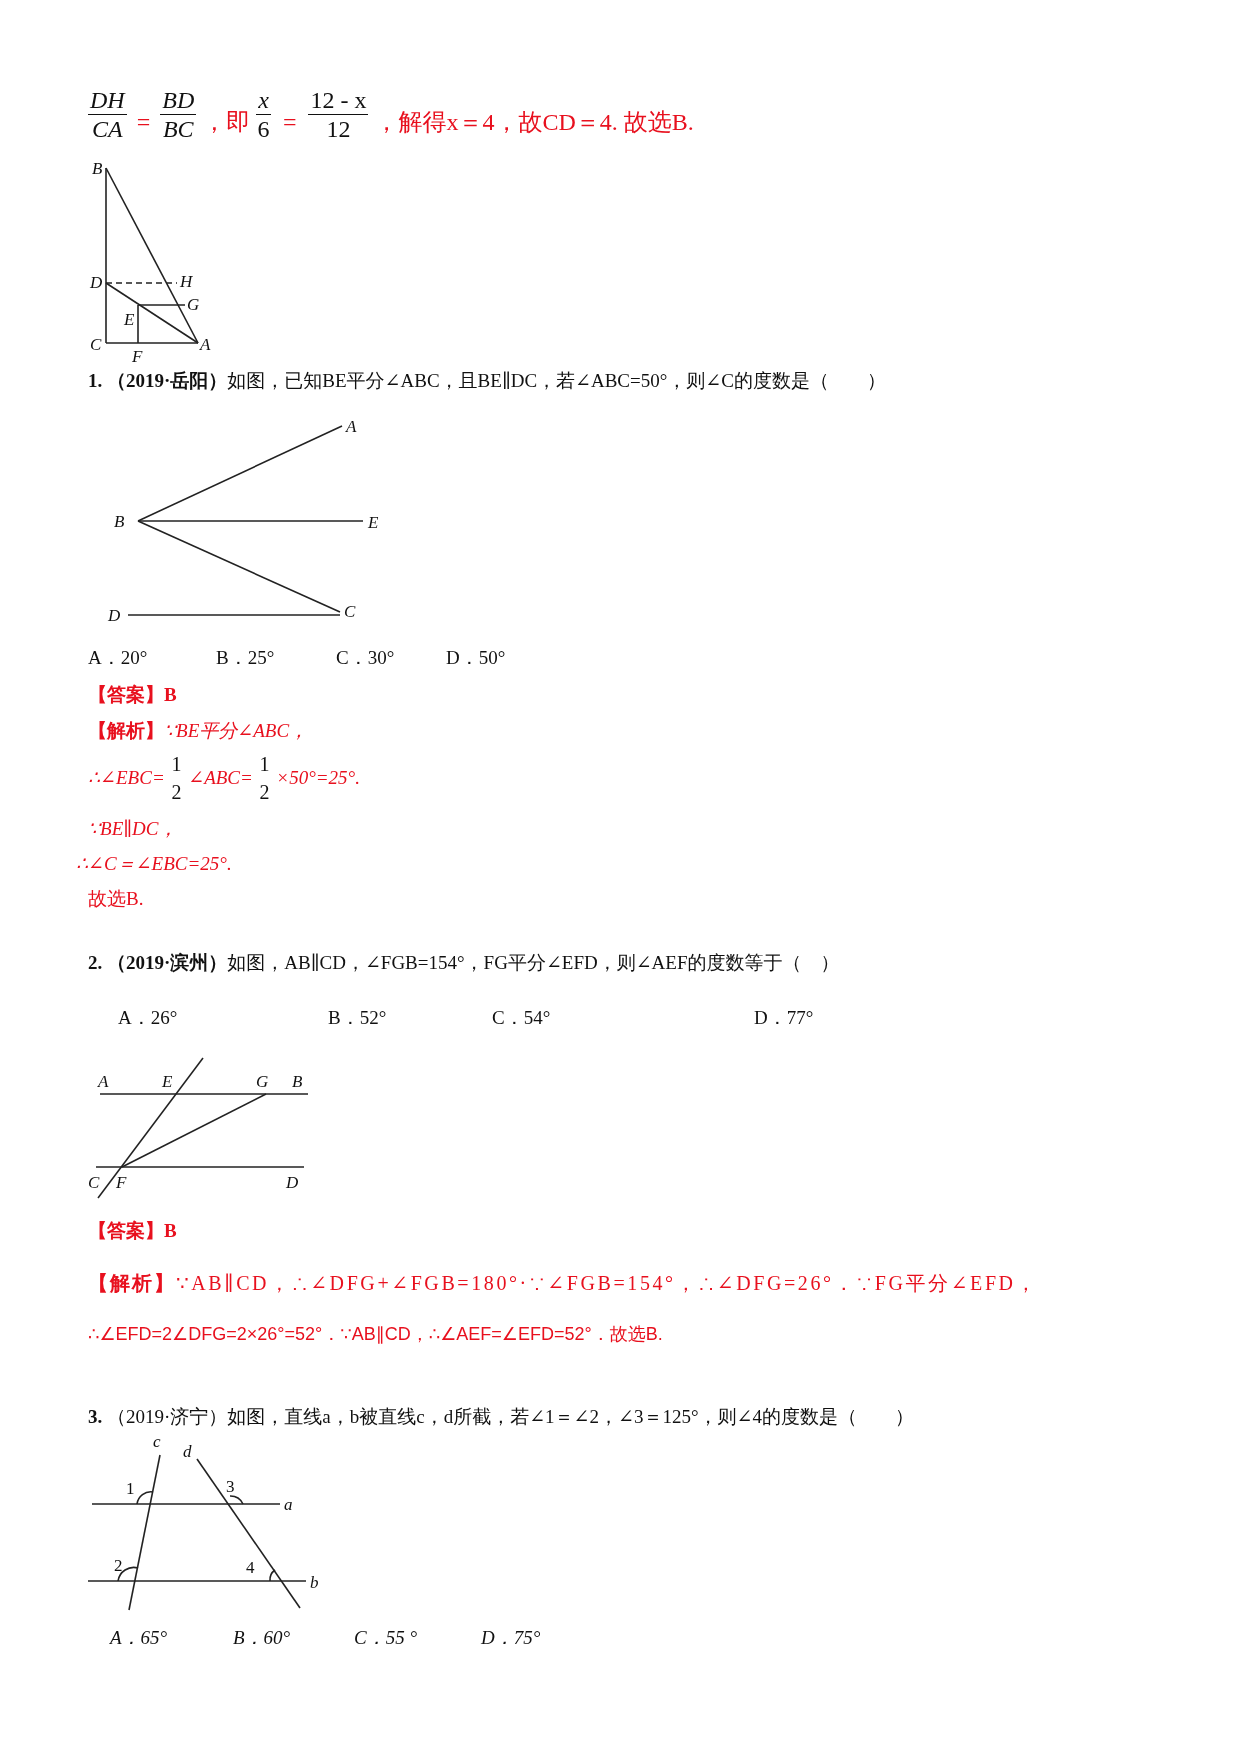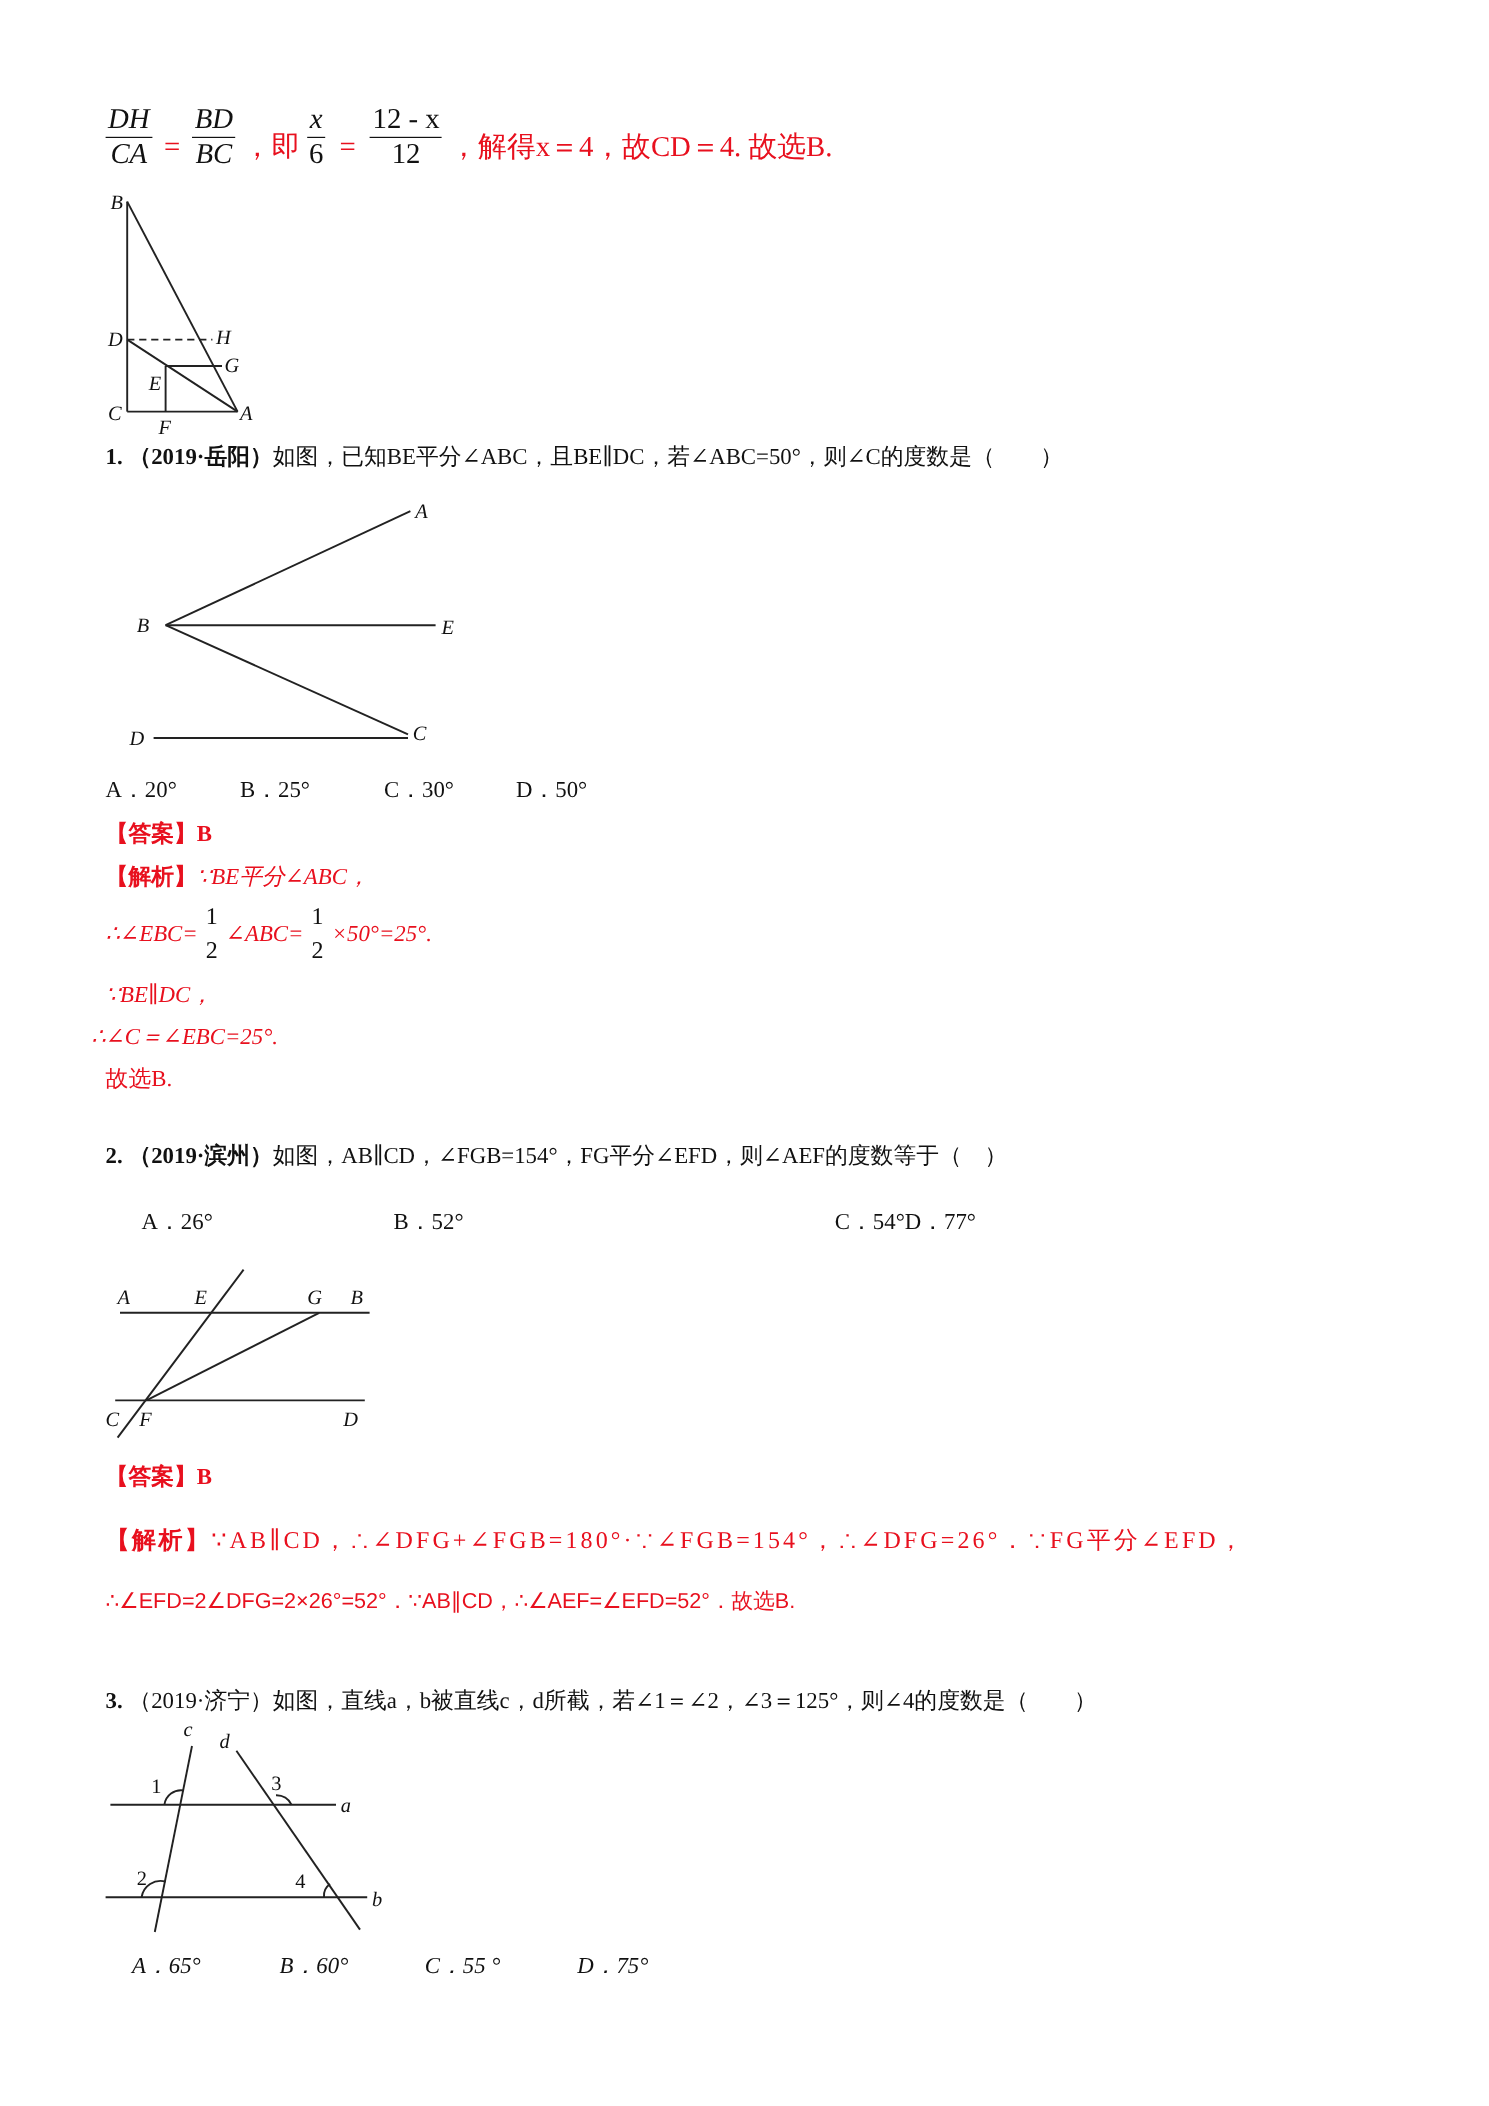--- a/index.html
+++ b/index.html
@@ -72,21 +72,21 @@
   <line x1="58" y1="121" x2="260" y2="212"></line>
   <line x1="48" y1="215" x2="260" y2="215"></line>
   <text x="266" y="32">A</text>
   <text x="34" y="127">B</text>
   <text x="288" y="128">E</text>
   <text x="28" y="221">D</text>
   <text x="264" y="217">C</text>
 </svg>
 
 <div class="abs q" style="left:88px; top:645px;">
-  <span style="display:inline-block; width:112px;">A．20°</span><span style="display:inline-block; width:120px;">B．25°</span><span style="display:inline-block; width:110px;">C．30°</span><span>D．50°</span>
+  <span style="display:inline-block; width:112px;">A．20°</span><span style="display:inline-block; width:120px;margin-left:16px;">B．25°</span><span style="display:inline-block; width:110px;">C．30°</span><span>D．50°</span>
 </div>
 
 <div class="abs q red bold" style="left:88px; top:682px;">
   <span>【答案】</span><span>B</span>
 </div>
 
 <div class="abs q red" style="left:88px; top:718px;">
   <span class="bold">【解析】</span><span class="it">∵BE平分∠ABC，</span>
 </div>
 
@@ -107,21 +107,21 @@
 <div class="abs q red it" style="left:88px; top:816px;">∵BE∥DC，</div>
 <div class="abs q red it" style="left:76px; top:851px;">∴∠C＝∠EBC=25°.</div>
 <div class="abs q red" style="left:88px; top:886px;">故选B.</div>
 
 <div class="abs q" style="left:88px; top:950px;">
   <span class="bold">2.</span>
   <span class="bold">（2019·滨州）</span><span>如图，AB∥CD，∠FGB=154°，FG平分∠EFD，则∠AEF的度数等于（　）</span>
 </div>
 
 <div class="abs q" style="left:118px; top:1005px;">
-  <span style="display:inline-block; width:210px;">A．26°</span><span style="display:inline-block; width:164px;">B．52°</span><span style="display:inline-block; width:262px;text-align:right;">C．54°</span><span>D．77°</span>
+  <span style="display:inline-block; width:210px;">A．26°</span><span style="display:inline-block; width:164px;">B．52°</span><span style="display:inline-block; width:262px;">C．54°</span><span>D．77°</span>
 </div>
 
 <svg style="left:80px; top:1030px;" width="240" height="170">
   <line x1="20" y1="64" x2="228" y2="64"></line>
   <line x1="16" y1="137" x2="224" y2="137"></line>
   <line x1="18" y1="168" x2="123" y2="28"></line>
   <line x1="42" y1="137" x2="186" y2="64"></line>
   <text x="18" y="57">A</text>
   <text x="82" y="57">E</text>
   <text x="176" y="57">G</text>

